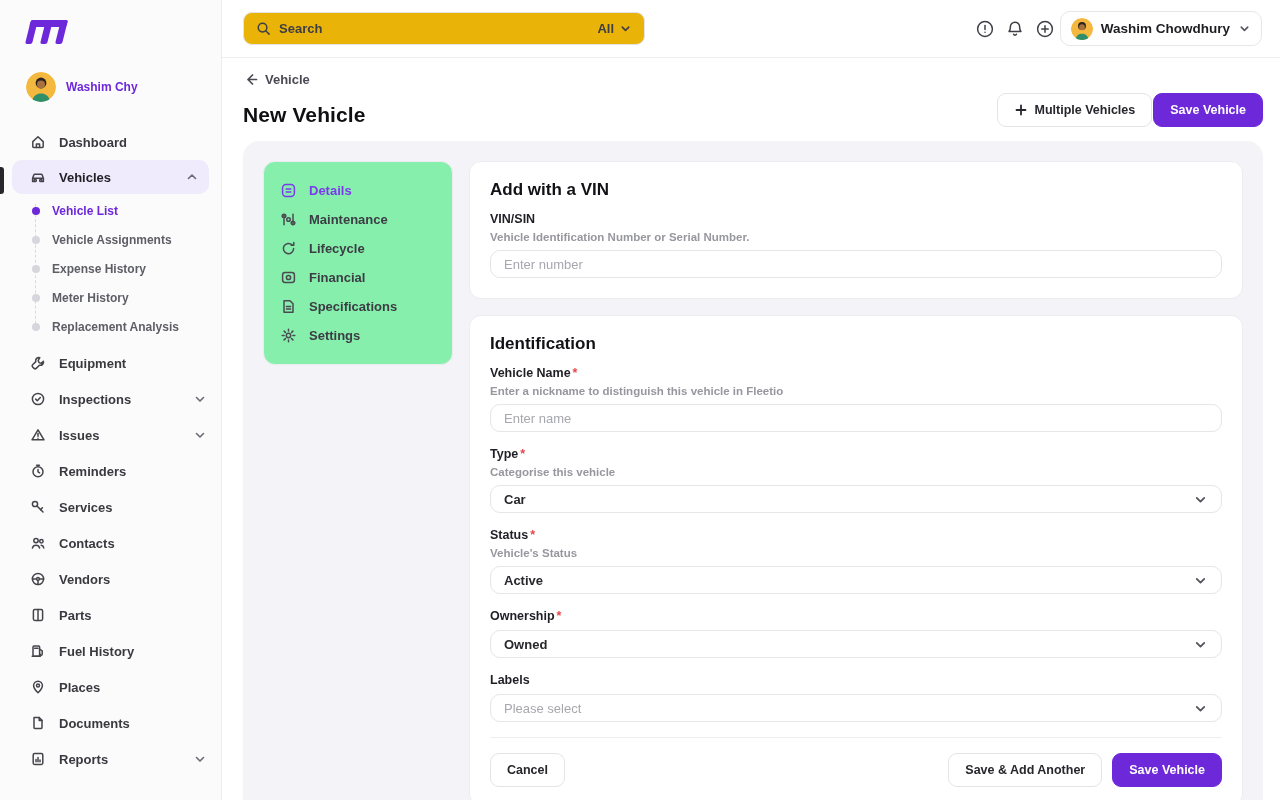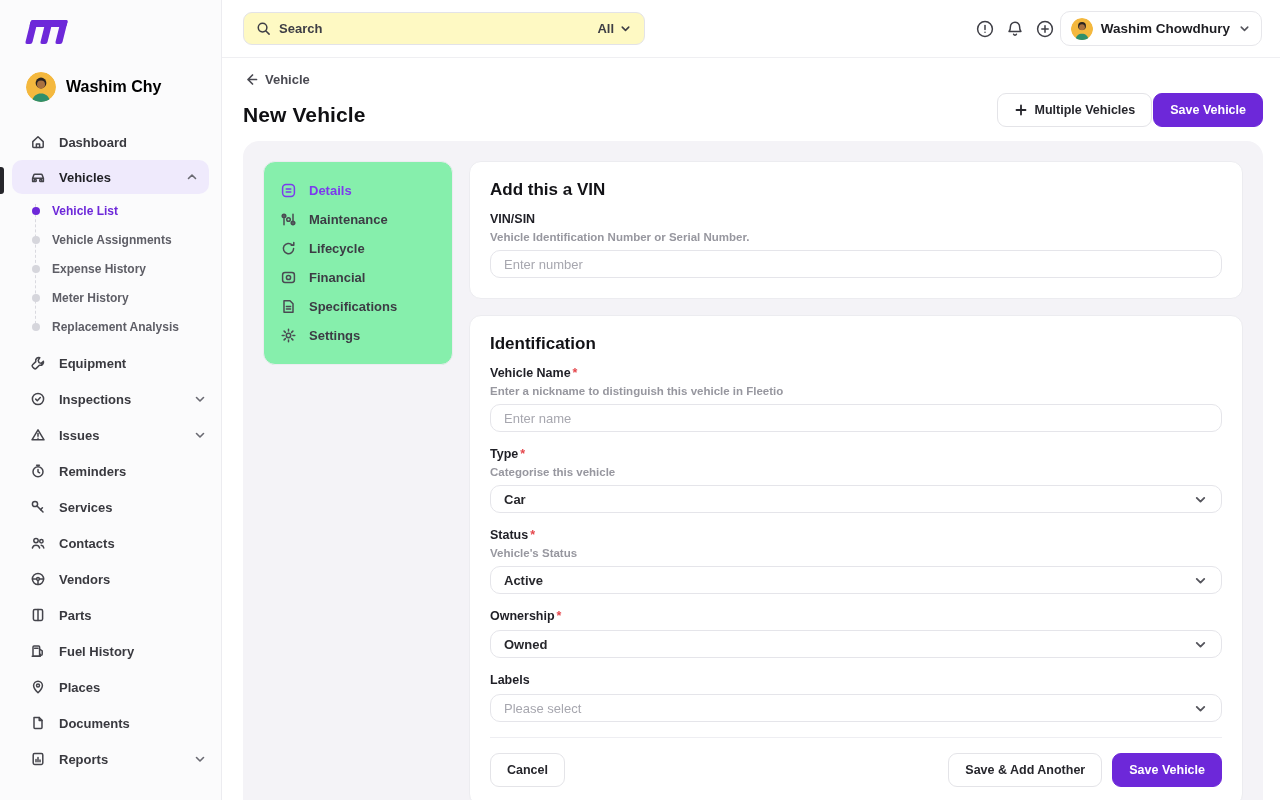--- a/index.html
+++ b/index.html
@@ -13,21 +13,21 @@
   .scroll-ind { position:absolute; left:0; top:167px; width:4px; height:27px;
     background:#26262B; border-radius:0 3px 3px 0; }
   .logo-wrap { padding:20px 0 0 28px; }
   .logo { position:relative; width:44px; height:24px; transform:skewX(-14deg); }
   .logo i { position:absolute; background:#6D28D9; border-radius:2px; }
   .logo .b1 { left:0; top:0; width:7px; height:24px; }
   .logo .b2 { left:15px; top:0; width:7px; height:24px; }
   .logo .b3 { left:30px; top:0; width:7px; height:24px; }
   .logo .bt { left:0; top:0; width:37px; height:7px; }
   .side-user { display:flex; align-items:center; gap:10px; padding:28px 16px 18px 26px; }
-  .side-user .uname { font-size:16px; font-weight:700; color:#000000; }
+  .side-user .uname { font-size:12px; font-weight:700; color:#6d28d9; }
   .avatar { border-radius:50%; overflow:hidden; flex-shrink:0; display:block; }
   .nav { padding:4px 0 0 0; }
   .nav-item { display:flex; align-items:center; gap:13px; height:36px;
     padding:0 14px 0 30px; cursor:pointer; }
   .nav-item .nlabel { font-size:13px; font-weight:600; color:#39393F; flex:1; }
   .nav-item.active { background:#EFEAFC; margin:0 12px; padding:0 10px 0 18px;
     border-radius:10px; height:34px; }
   .nav-item.active .nlabel { color:#1F1F24; font-weight:700; }
   .nicon { width:16px; height:16px; display:flex; align-items:center; justify-content:center; }
   .nicon svg { width:16px; height:16px; stroke:#44444B; fill:none;
@@ -43,21 +43,21 @@
   .sub-dot { width:8px; height:8px; border-radius:50%; background:#D6D6DC; flex-shrink:0; position:relative; z-index:1; }
   .sub-item .slabel { font-size:12px; font-weight:600; color:#5E5E66; }
   .sub-item.active .sub-dot { background:#6D28D9; }
   .sub-item.active .slabel { color:#6D28D9; font-weight:700; }
 
   
   .main { flex:1; display:flex; flex-direction:column; height:800px; background:#fff; }
   .topbar { display:flex; align-items:center; height:58px; padding:0 18px 0 21px;
     border-bottom:1px solid #EFEFF2; flex-shrink:0; }
   .searchbox { display:flex; align-items:center; width:402px; height:33px;
-    border:1px solid #E3E3E8; border-radius:9px; padding:0 12px; gap:8px; background:#fef9c3; }
+    border:1px solid #E3E3E8; border-radius:9px; padding:0 12px; gap:8px; background:#eab308; }
   .searchbox input { border:none; outline:none; flex:1; font-size:13px;
     font-family:"Liberation Sans", sans-serif; color:#18181B; background:transparent; }
   .searchbox input::placeholder { color:#3E3E45; font-weight:600; }
   .search-filter { display:flex; align-items:center; gap:5px; font-size:13px;
     font-weight:600; color:#3E3E45; cursor:pointer; }
   .tb-right { margin-left:auto; display:flex; align-items:center; }
   .tb-icon { width:30px; height:30px; display:flex; align-items:center;
     justify-content:center; cursor:pointer; }
   .tb-icon svg { width:20px; height:20px; stroke:#3F3F46; fill:none; stroke-width:1.5;
     stroke-linecap:round; stroke-linejoin:round; }
@@ -463,21 +463,21 @@
                 <path d="M8.5 2.2v1.9M8.5 12.9v1.9M2.2 8.5h1.9M12.9 8.5h1.9M4.1 4.1l1.3 1.3M11.6 11.6l1.3 1.3M12.9 4.1l-1.3 1.3M5.4 11.6l-1.3 1.3"></path>
               </svg>
             </span>
           <span class="tlabel">Settings</span>
         </div>
       </div>
 
       <div class="form-col">
 
         <section class="card">
-          <div class="card-title">Add this a VIN</div>
+          <div class="card-title">Add with a VIN</div>
           <div class="field" style="margin-bottom:2px">
             <div class="f-label">VIN/SIN</div>
             <div class="f-help">Vehicle Identification Number or Serial Number.</div>
             <div class="control">
               <input type="text" placeholder="Enter number" style="">
             </div>
           </div>
         </section>
 
         <section class="card">

